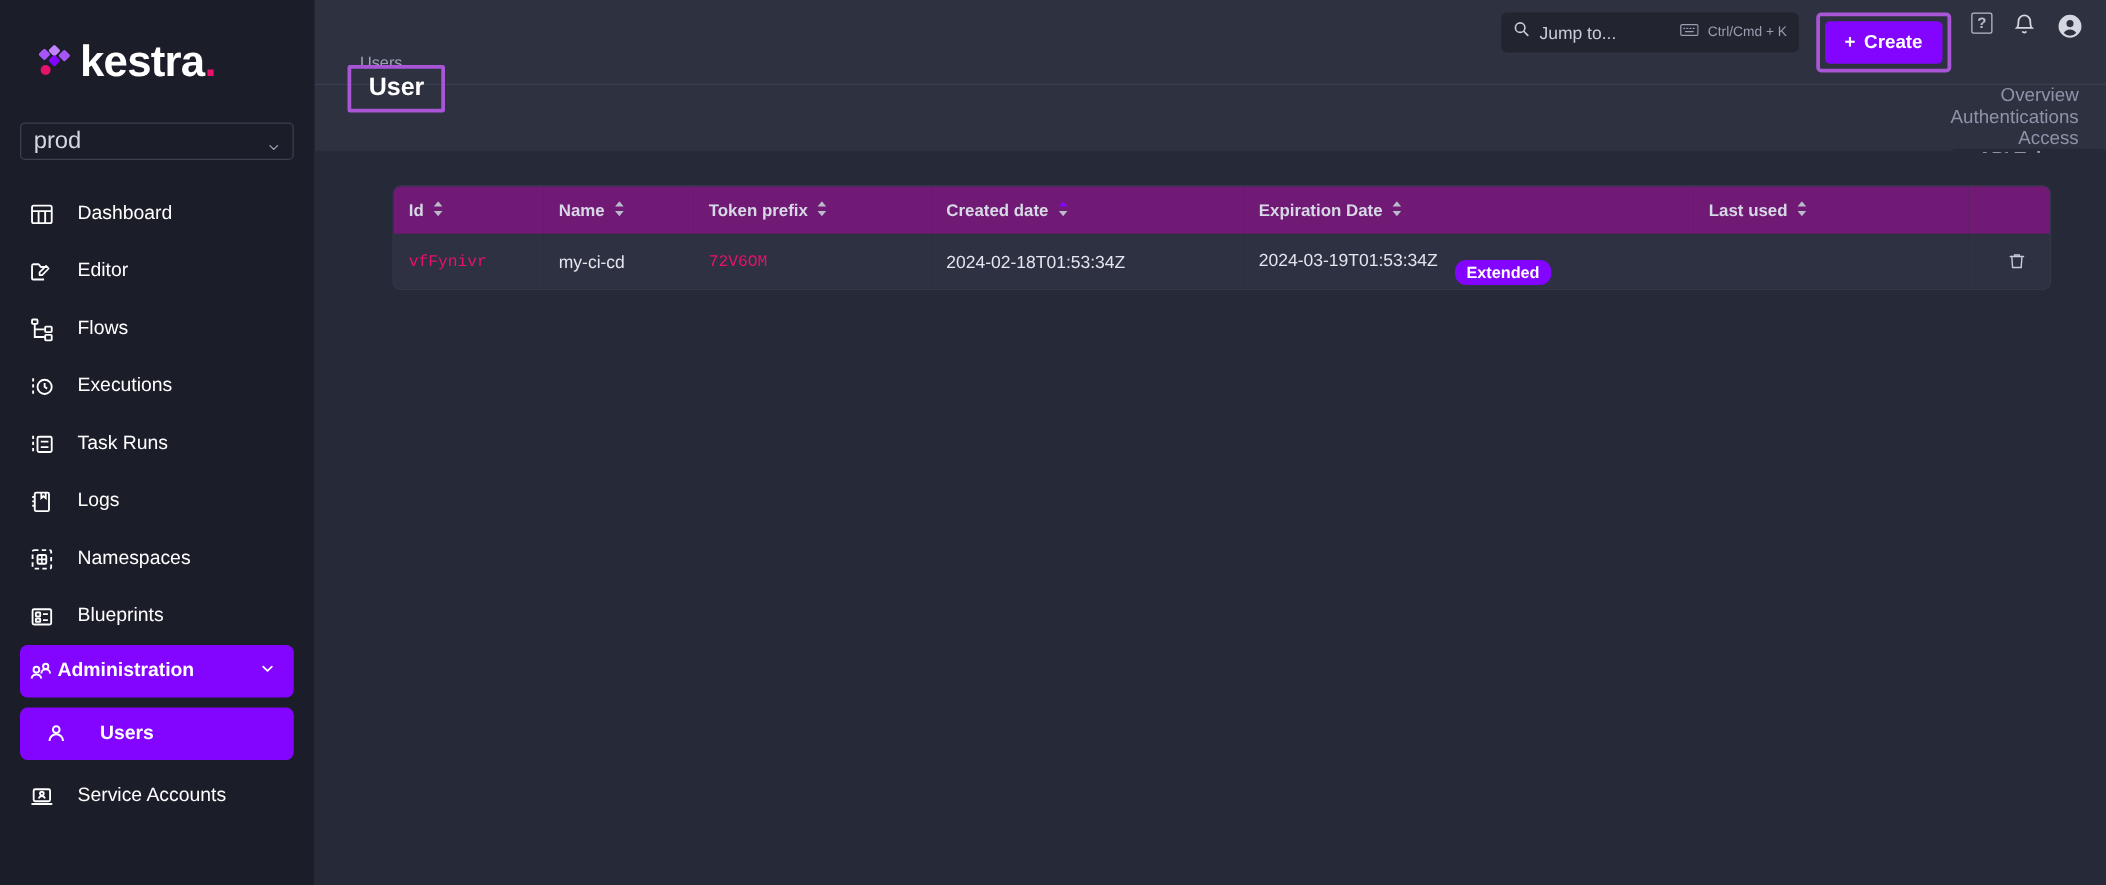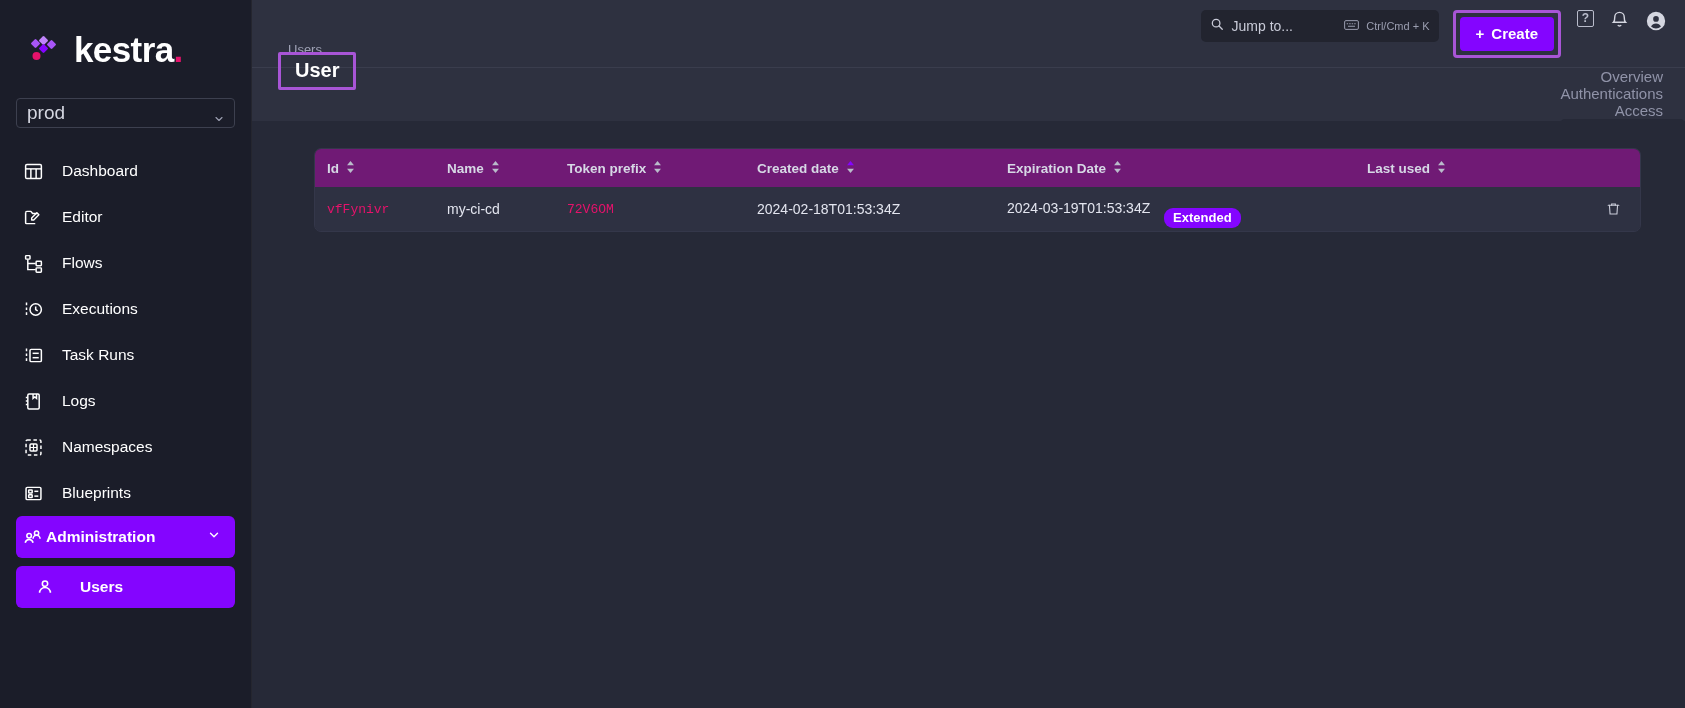--- a/index.html
+++ b/index.html
@@ -15,21 +15,21 @@
   .sidebar {
     width: 252px; min-width: 252px; height: 708px;
     background: #1b1d29;
     border-right: 1px solid #25262f;
     display: flex; flex-direction: column;
     padding: 0 0 0 0;
     position: relative;
   }
   .logo-wrap {
     height: 98px; display: flex; align-items: center;
-    padding-left: 22px; gap: 10px;
+    padding-left: 22px; 
   }
   .logo-mark { width: 42px; height: 42px; position: relative; flex: none; }
   .logo-text {
     font-size: 35px; font-weight: 700; color: #ffffff;
     letter-spacing: -0.6px; line-height: 1;
   }
   .logo-dot { color: #e6126b; }
 
   .env-select {
     margin: 0 16px 0 16px;
@@ -307,20 +307,31 @@
           <svg width="20" height="20" viewBox="0 0 24 24" fill="none" stroke="#fff" stroke-width="1.9">
               <circle cx="12" cy="8" r="3.2"></circle>
               <path d="M5.5 19a6.5 6.5 0 0 1 13 0"></path>
             </svg>
         </span>
         <span>Users</span>
       </div>
 
       <div class="nav-gap"></div>
 
+      <div class="nav-item">
+        <span class="ic">
+          <svg width="21" height="21" viewBox="0 0 24 24" fill="none" stroke="#fff" stroke-width="1.7">
+              <rect x="4.5" y="5" width="15" height="11" rx="1.3"></rect>
+              <circle cx="12" cy="9" r="1.7"></circle>
+              <path d="M9.2 13.5a2.9 2.9 0 0 1 5.6 0"></path>
+              <line x1="2.5" y1="18.5" x2="21.5" y2="18.5"></line>
+            </svg>
+        </span>
+        <span>Service Accounts</span>
+      </div>
 
     </nav>
   </aside>
 
   <section class="main">
 
     <header class="topbar">
       <div class="crumbs">
         <span class="crumb-top">Users</span>
         <span class="title-hl">

